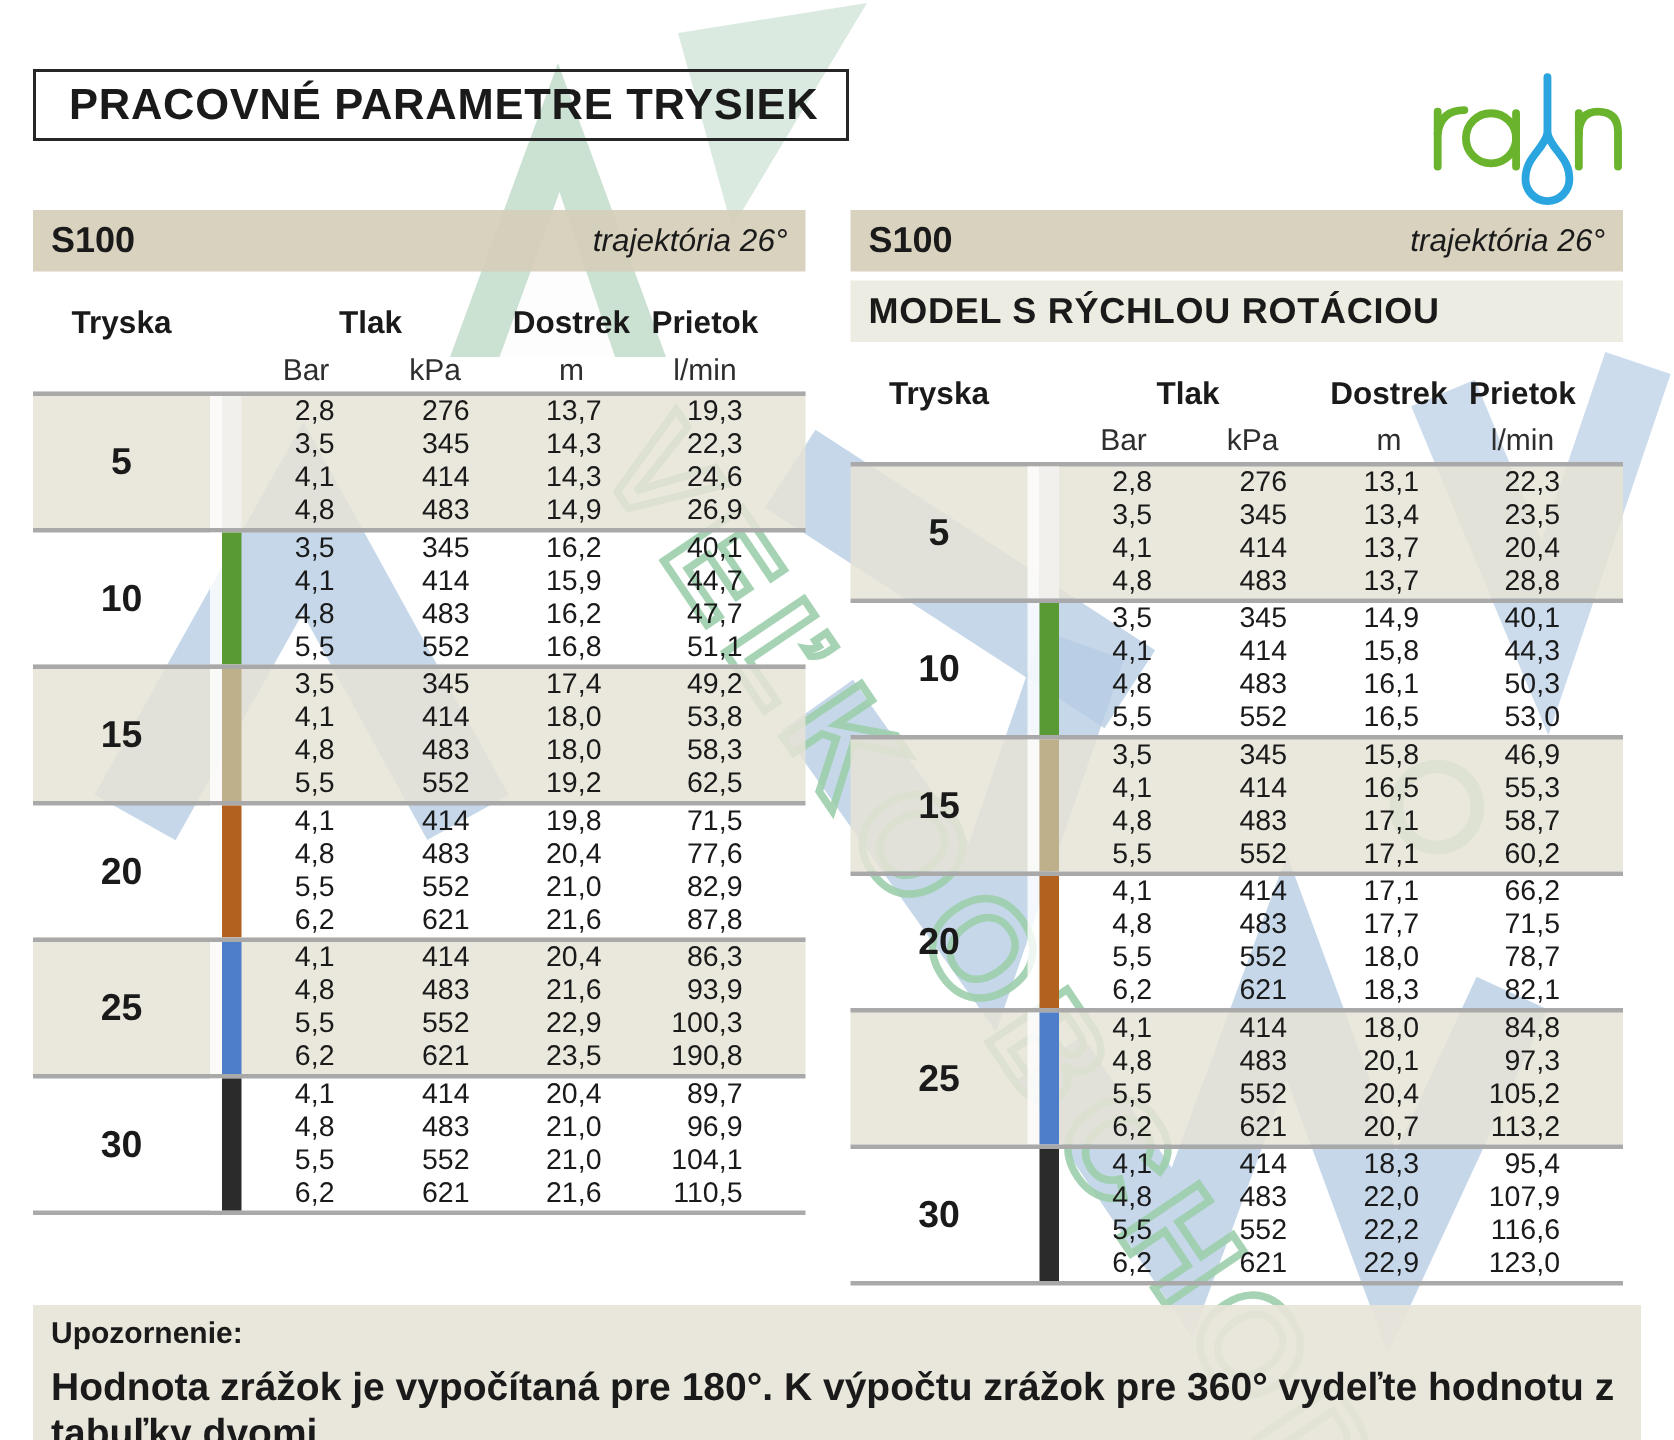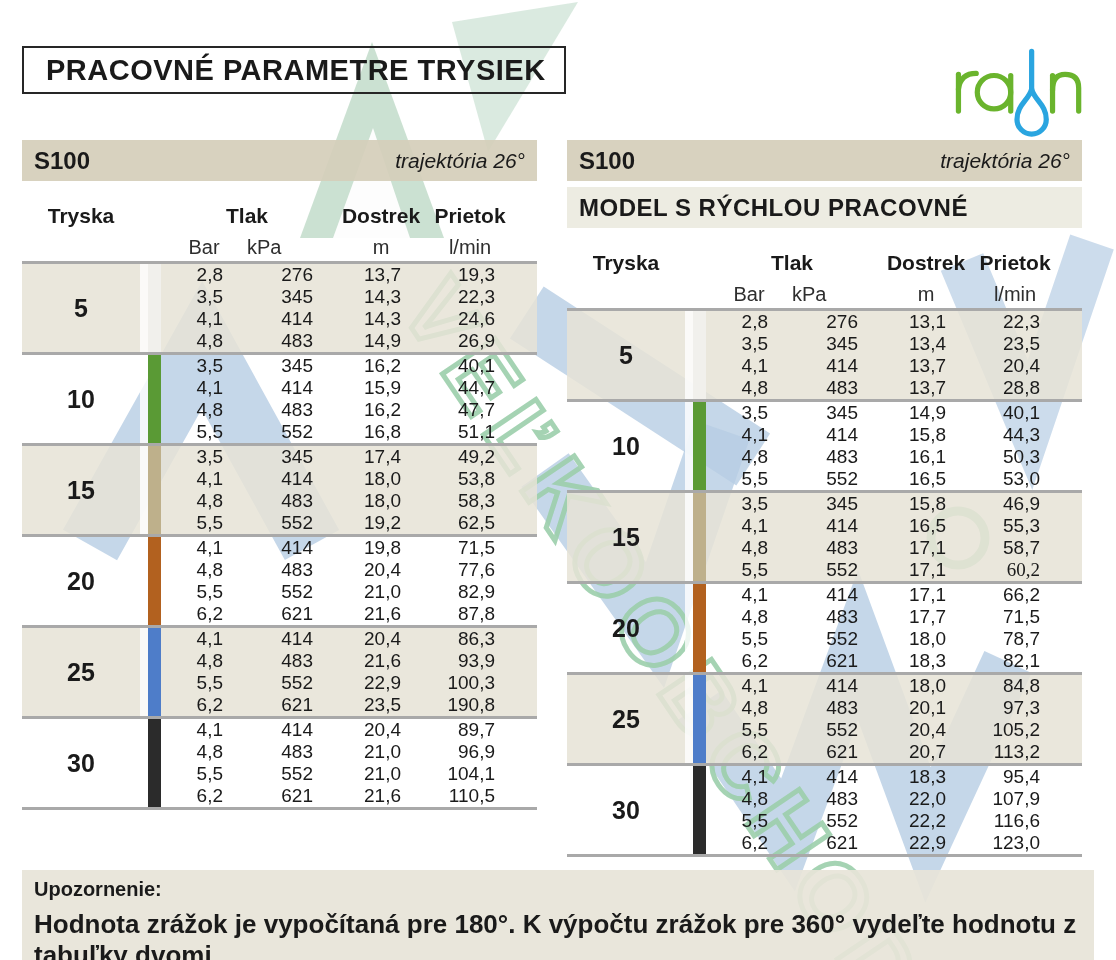--- a/index.html
+++ b/index.html
@@ -27,21 +27,21 @@
              padding:0 12px;font-size:24px;font-weight:bold;letter-spacing:.5px;}
 
   .trow{display:grid;grid-template-columns:118px 8px 13px 86px 86px 96px 1fr;}
   .hrow{height:47px;align-items:end;padding-bottom:2px;font-size:21px;font-weight:bold;}
   .h-nozzle{grid-column:1;text-align:center;}
   .h-tlak{grid-column:4 / span 2;text-align:center;}
   .h-dostrek{grid-column:6;text-align:center;}
   .h-prietok{grid-column:7;text-align:center;padding-right:26px;}
   .urow{height:29px;align-items:end;font-size:20px;color:#2e2e2e;padding-bottom:2px;}
   .u-bar{grid-column:4;text-align:center;}
-  .u-kpa{grid-column:5;}
+  .u-kpa{grid-column:5;text-align:center;}
   .u-m{grid-column:6;text-align:center;}
   .u-lmin{grid-column:7;text-align:center;padding-right:26px;}
 
   .tbody{border-bottom:3px solid #a9a9a9;}
   .group{display:grid;grid-template-columns:118px 8px 13px 86px 86px 96px 1fr;
          grid-auto-rows:22px;border-top:3px solid #a9a9a9;position:relative;}
   .group.shaded{background:rgba(230,227,214,0.85);}
   .nozzle{grid-column:1;grid-row:1 / 5;display:flex;align-items:center;justify-content:center;
           font-size:25px;font-weight:bold;}
   .gapcol{grid-column:2;grid-row:1 / 5;background:rgba(255,255,255,0.8);}
@@ -242,21 +242,21 @@
               <div class="cell c-flow" style="grid-row: 4;">110,5</div>
             </div>
           </div>
   </section>
         <section class="table">
     <header class="product-bar">
       <span class="product">S100</span>
       <span class="traj">trajektória 26°</span>
     </header>
     <div class="model-bar">
-      <span>MODEL S RÝCHLOU PRACOVNÉ</span>
+      <span>MODEL S RÝCHLOU ROTÁCIOU</span>
     </div>
     <div class="trow hrow">
       <div class="h-nozzle">Tryska</div>
       <div class="h-tlak">Tlak</div>
       <div class="h-dostrek">Dostrek</div>
       <div class="h-prietok">Prietok</div>
     </div>
     <div class="trow urow">
       <div class="u-bar">Bar</div>
       <div class="u-kpa">kPa</div>
@@ -318,21 +318,21 @@
               <div class="cell c-kpa" style="grid-row: 2;">414</div>
               <div class="cell c-m" style="grid-row: 2;">16,5</div>
               <div class="cell c-flow" style="grid-row: 2;">55,3</div>
               <div class="cell c-bar" style="grid-row: 3;">4,8</div>
               <div class="cell c-kpa" style="grid-row: 3;">483</div>
               <div class="cell c-m" style="grid-row: 3;">17,1</div>
               <div class="cell c-flow" style="grid-row: 3;">58,7</div>
               <div class="cell c-bar" style="grid-row: 4;">5,5</div>
               <div class="cell c-kpa" style="grid-row: 4;">552</div>
               <div class="cell c-m" style="grid-row: 4;">17,1</div>
-              <div class="cell c-flow" style="grid-row: 4; font-family: Liberation Serif, serif;">60,2</div>
+              <div class="cell c-flow" style="grid-row: 4;">60,2</div>
             </div>
             <div class="group">
     <div class="nozzle">20</div>
     <div class="gapcol"></div>
     <div class="strip" style="background: rgb(178, 97, 31);"></div>
   <div class="cell c-bar" style="grid-row: 1;">4,1</div>
               <div class="cell c-kpa" style="grid-row: 1;">414</div>
               <div class="cell c-m" style="grid-row: 1;">17,1</div>
               <div class="cell c-flow" style="grid-row: 1;">66,2</div>
               <div class="cell c-bar" style="grid-row: 2;">4,8</div>

